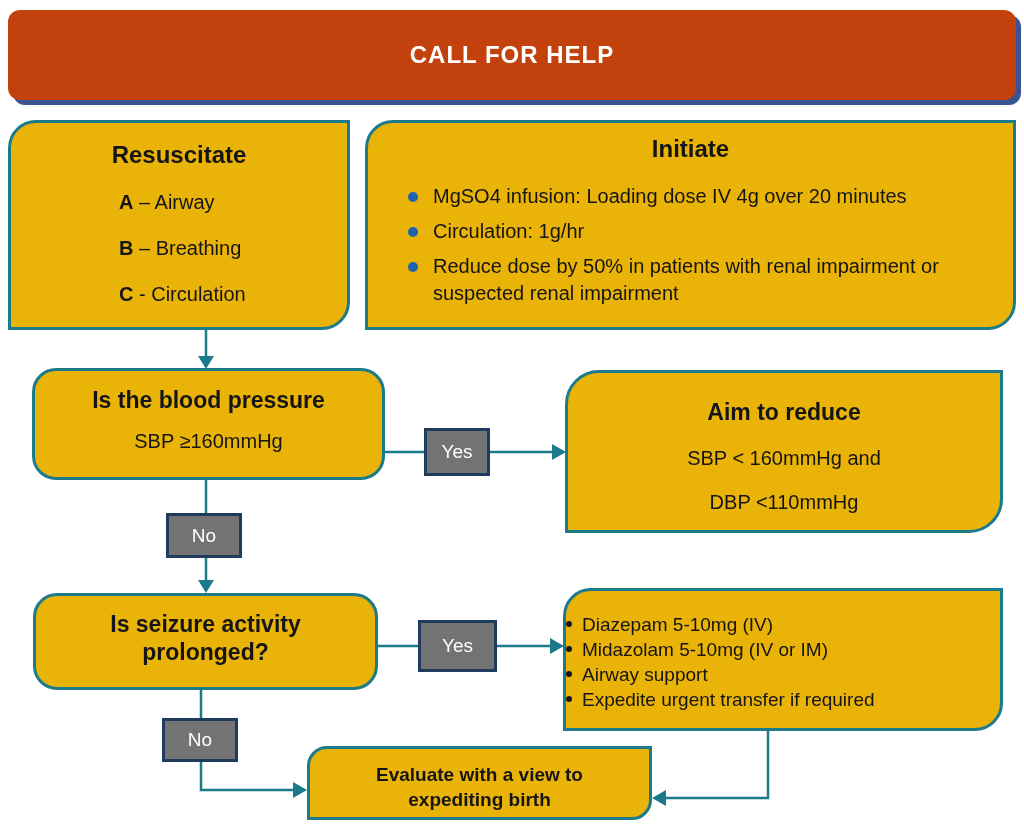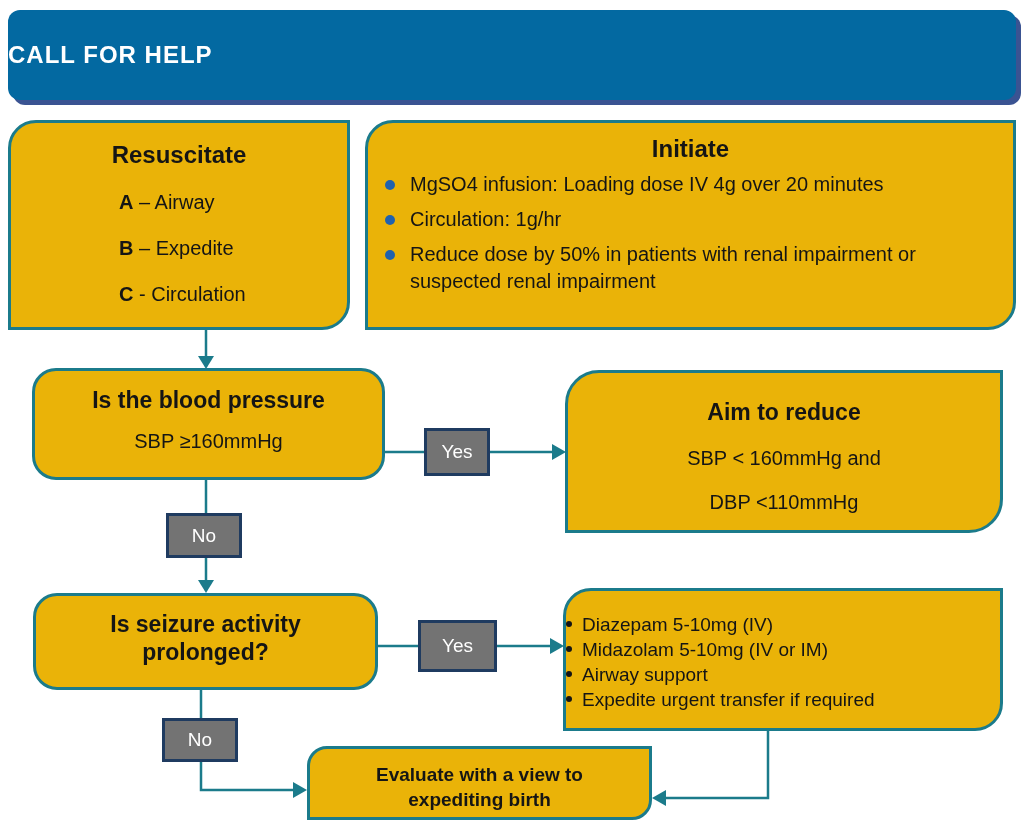--- a/index.html
+++ b/index.html
@@ -14,45 +14,45 @@
   .canvas { position: absolute; inset: 0; width: 1024px; height: 828px; }
 
   svg.connectors { position: absolute; left: 0; top: 0; width: 1024px; height: 828px; z-index: 1; }
   svg.connectors path, svg.connectors line { stroke: #1b7b8b; stroke-width: 2.5; fill: none; }
   svg.connectors polygon { fill: #1b7b8b; stroke: none; }
 
   .node { position: absolute; z-index: 2; }
 
   .banner {
     left: 8px; top: 10px; width: 1008px; height: 90px;
-    background: #0369a1;
+    background: #c2410c;
     border-radius: 12px;
     box-shadow: 5px 5px 0 0 #3a5392;
-    display: flex; align-items: center; 
+    display: flex; align-items: center; justify-content: center;
   }
   .banner-title {
     color: #ffffff; font-weight: bold; font-size: 24px; letter-spacing: 1px;
   }
 
   .wbox {
     background: #eab308;
     border: 3px solid #1b7b8b;
   }
   .diag { border-radius: 28px 0 28px 0; }
   .allround { border-radius: 24px; }
 
   .resus { left: 8px; top: 120px; width: 342px; height: 210px; }
   .resus-title { text-align: center; font-weight: bold; font-size: 24px; margin-top: 18px; }
   .abc { margin-top: 14px; padding-left: 108px; }
   .abc-line { font-size: 20px; margin-top: 20px; line-height: 26px; }
   .abc-line b { font-weight: bold; }
 
   .initiate { left: 365px; top: 120px; width: 651px; height: 210px; }
   .initiate-title { text-align: center; font-weight: bold; font-size: 24px; margin-top: 12px; }
-  .blist { list-style: none; margin-top: 8px; padding-left: 17px; padding-right: 16px; }
+  .blist { list-style: none; margin-top: 20px; padding-left: 40px; padding-right: 16px; }
   .blist li { display: flex; align-items: flex-start; font-size: 20px; line-height: 27px; margin-top: 8px; }
   .dot {
     flex: 0 0 auto; width: 10px; height: 10px; border-radius: 50%;
     background: #2062ae; margin-top: 9px; margin-right: 15px;
   }
 
   .bpbox { left: 32px; top: 368px; width: 353px; height: 112px; text-align: center; }
   .bpbox .q-title { font-weight: bold; font-size: 23px; margin-top: 16px; }
   .bpbox .q-sub { font-size: 20px; margin-top: 16px; }
 
@@ -118,21 +118,21 @@
   </svg>
 
   <div class="node banner">
     <span class="banner-title">CALL FOR HELP</span>
   </div>
 
   <div class="node wbox diag resus">
     <div class="resus-title">Resuscitate</div>
     <div class="abc">
       <div class="abc-line"><b>A</b><span> – Airway</span></div>
-      <div class="abc-line"><b>B</b><span> – Expedite</span></div>
+      <div class="abc-line"><b>B</b><span> – Breathing</span></div>
       <div class="abc-line"><b>C</b><span> - Circulation</span></div>
     </div>
   </div>
 
   <div class="node wbox diag initiate">
     <div class="initiate-title">Initiate</div>
     <ul class="blist">
       <li>
           <span class="dot"></span>
           <span>MgSO4 infusion: Loading dose IV 4g over 20 minutes</span>

